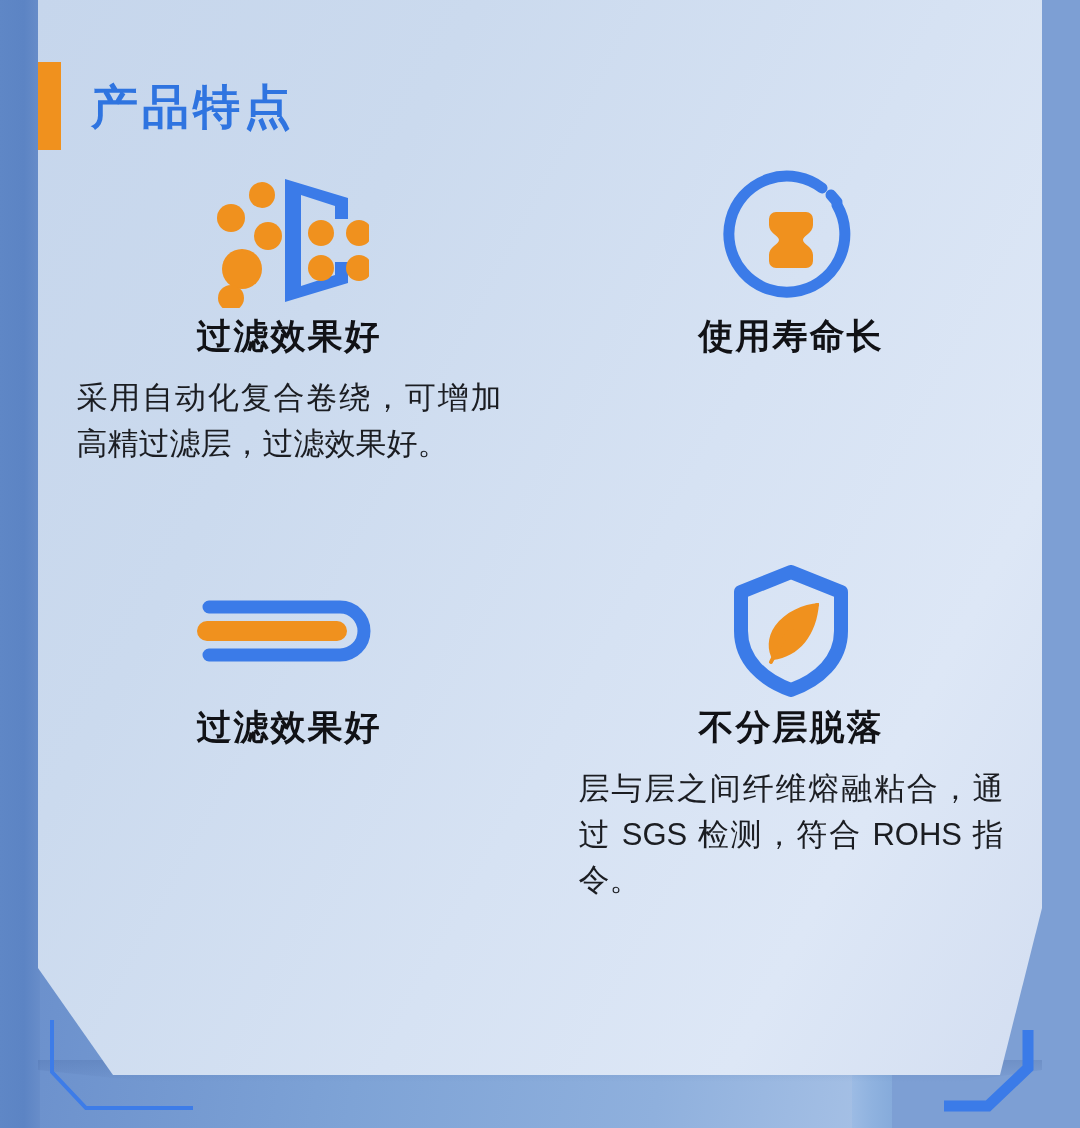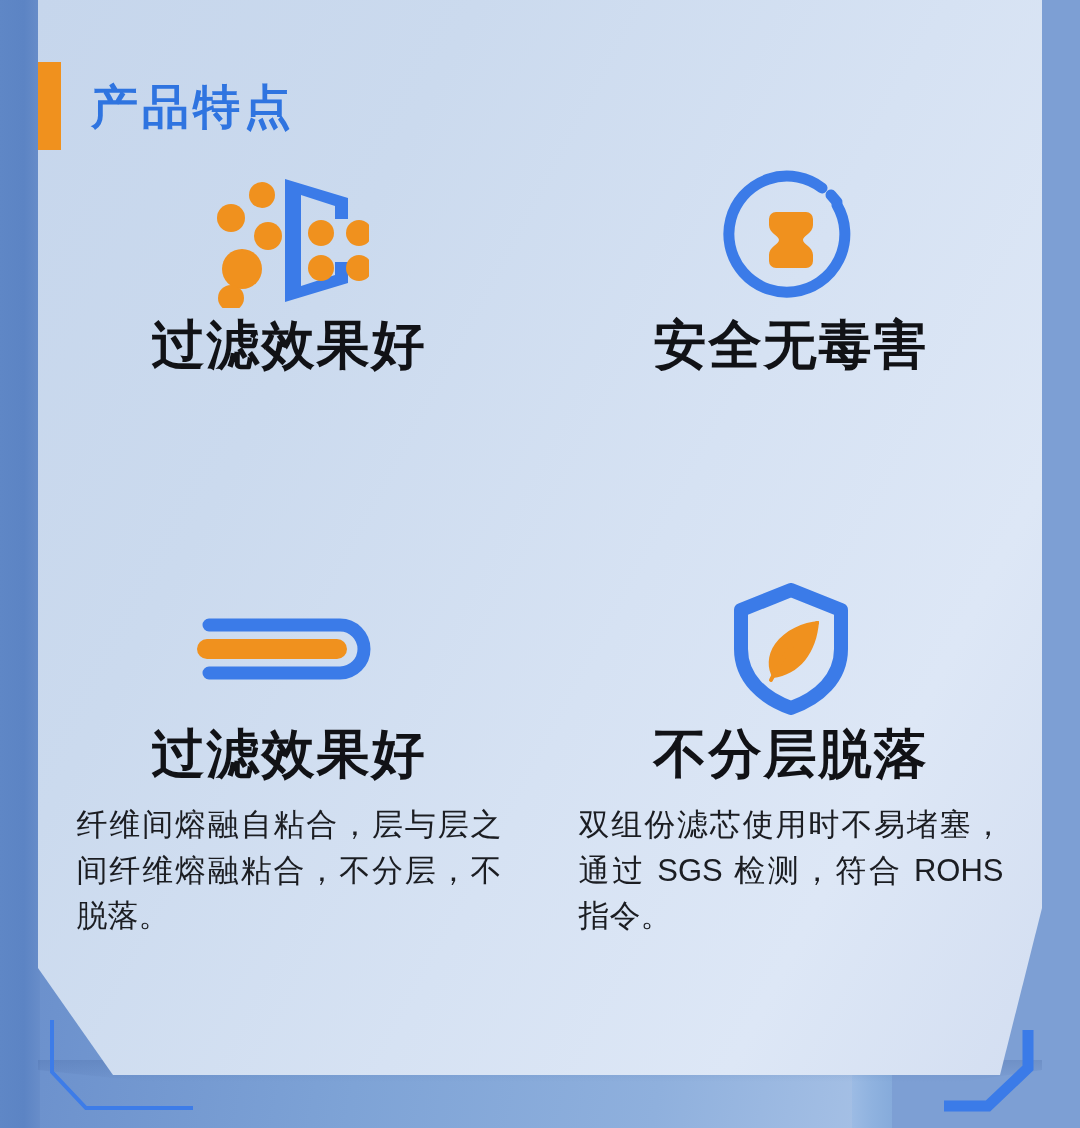--- a/index.html
+++ b/index.html
@@ -95,21 +95,21 @@
     align-items: center;
   }
   .cell-icon {
     height: 140px;
     display: flex;
     align-items: center;
     justify-content: center;
   }
   .cell-title {
     margin-top: 8px;
-    font-size: 53px;
+    font-size: 35px;
     font-weight: bold;
     color: #111216;
     letter-spacing: 2px;
     line-height: 1;
   }
   .cell-body {
     margin-top: 22px;
     width: 425px;
     font-size: 31px;
     line-height: 1.48;
@@ -161,62 +161,62 @@
           <circle cx="33" cy="96" r="20" fill="#f0911e"></circle>
           <circle cx="22" cy="125" r="13" fill="#f0911e"></circle>
 
           <circle cx="112" cy="60" r="13" fill="#f0911e"></circle>
           <circle cx="150" cy="60" r="13" fill="#f0911e"></circle>
           <circle cx="112" cy="95" r="13" fill="#f0911e"></circle>
           <circle cx="150" cy="95" r="13" fill="#f0911e"></circle>
         </svg>
       </div>
       <div class="cell-title">过滤效果好</div>
+      <div class="cell-body">采用自动化复合卷绕，可增加高精过滤层，过滤效果好。</div>
     </div>
 
     <div class="cell">
       <div class="cell-icon">
         <svg width="140" height="140" viewBox="0 0 140 140" aria-hidden="true">
 
           <path d="M101 18 A58 58 0 1 0 116 35" fill="none" stroke="#3b7be8" stroke-width="11" stroke-linecap="round"></path>
 
           <path d="M110 25 L116 32" fill="none" stroke="#3b7be8" stroke-width="11" stroke-linecap="round"></path>
 
           <path d="M55 42 h30 a7 7 0 0 1 7 7 v6 c0 8 -10 11 -10 15 c0 4 10 7 10 15 v6 a7 7 0 0 1 -7 7 h-30 a7 7 0 0 1 -7 -7 v-6 c0 -8 10 -11 10 -15 c0 -4 -10 -7 -10 -15 v-6 a7 7 0 0 1 7 -7 z" fill="#f0911e"></path>
         </svg>
       </div>
-      <div class="cell-title">安全无毒害</div>
+      <div class="cell-title">使用寿命长</div>
     </div>
 
     <div class="cell">
       <div class="cell-icon">
         <svg width="185" height="80" viewBox="0 0 185 80" aria-hidden="true">
 
           <path d="M12 16 H143 a24 24 0 0 1 0 48 H12" fill="none" stroke="#3b7be8" stroke-width="13" stroke-linecap="round"></path>
 
           <line x1="10" y1="40" x2="140" y2="40" stroke="#f0911e" stroke-width="20" stroke-linecap="round"></line>
         </svg>
       </div>
       <div class="cell-title">过滤效果好</div>
-      <div class="cell-body">纤维间熔融自粘合，层与层之间纤维熔融粘合，不分层，不脱落。</div>
     </div>
 
     <div class="cell">
       <div class="cell-icon">
         <svg width="125" height="132" viewBox="0 0 125 132" aria-hidden="true">
 
           <path d="M62 7 L112 27 L112 66 C112 95 90 115 62 125 C34 115 12 95 12 66 L12 27 Z" fill="none" stroke="#3b7be8" stroke-width="14" stroke-linejoin="round"></path>
 
           <path d="M90 38 C88 70 70 92 44 95 C38 86 38 72 46 61 C56 47 74 39 90 38 Z" fill="#f0911e"></path>
 
           <path d="M88 40 C70 52 54 72 42 97" fill="none" stroke="#f0911e" stroke-width="4" stroke-linecap="round"></path>
         </svg>
       </div>
       <div class="cell-title">不分层脱落</div>
-      <div class="cell-body">双组份滤芯使用时不易堵塞，通过 SGS 检测，符合 ROHS 指令。</div>
+      <div class="cell-body">层与层之间纤维熔融粘合，通过 SGS 检测，符合 ROHS 指令。</div>
     </div>
 
   </div>
 
   <div class="corner-bl">
     <svg width="160" height="100" viewBox="0 0 160 100" aria-hidden="true">
       <path d="M4 2 V54 L38 90 H145" fill="none" stroke="#3d7ce8" stroke-width="4"></path>
     </svg>
   </div>
 

